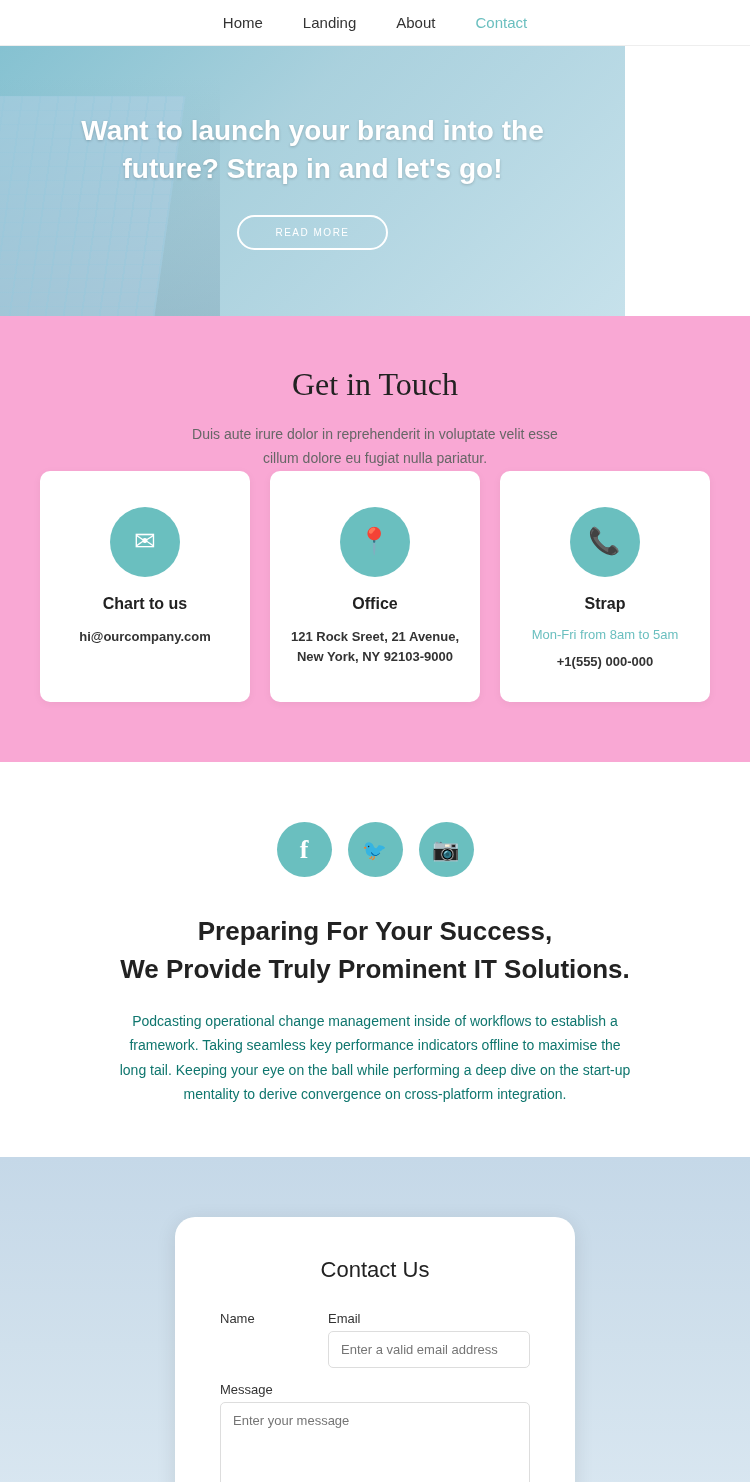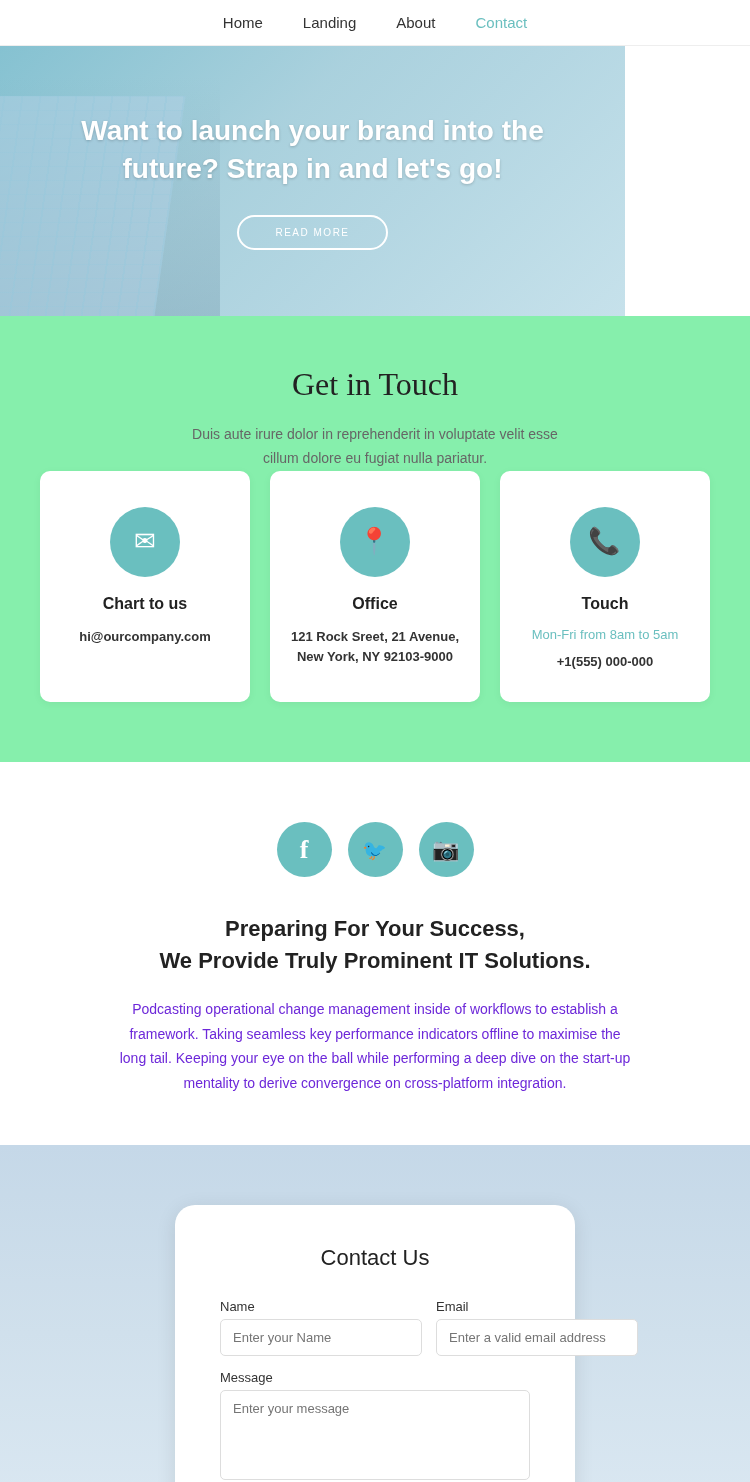--- a/index.html
+++ b/index.html
@@ -61,21 +61,21 @@
     }
     .read-more-btn {
       display: inline-block; border: 2px solid #fff; color: #fff;
       padding: 10px 36px; border-radius: 30px; font-size: 10px;
       letter-spacing: 1.5px; text-transform: uppercase; cursor: pointer;
       background: transparent; font-family: sans-serif;
     }
 
     
     .get-in-touch {
-      background: #86efac; padding: 50px 40px 60px;
+      background: #f9a8d4; padding: 50px 40px 60px;
       text-align: center;
     }
     .section-title {
       font-size: 32px; color: #222; margin-bottom: 20px;
       font-family: 'Georgia', serif; font-weight: normal;
     }
     .section-subtitle {
       color: #666; font-size: 14px; line-height: 1.7;
       font-family: sans-serif; 
     }
@@ -105,25 +105,25 @@
     }
     .social-icons {
       display: flex; justify-content: center; gap: 16px; margin-bottom: 36px;
     }
     .social-icon {
       width: 55px; height: 55px; border-radius: 50%;
       background: #6abfbf; display: flex; align-items: center;
       justify-content: center; color: #fff; font-size: 22px; cursor: pointer;
     }
     .preparing-title {
-      font-size: 22px; font-weight: bold; color: #222;
+      font-size: 26px; font-weight: bold; color: #222;
       margin-bottom: 20px; line-height: 1.45; font-family: sans-serif;
     }
     .preparing-text {
-      color: #6d28d9; font-size: 14px; line-height: 1.75;
+      color: #0f766e; font-size: 14px; line-height: 1.75;
       font-family: sans-serif; max-width: 520px; margin: 0 auto;
     }
 
     
     .contact-section {
       position: relative; background: linear-gradient(180deg, #c5d8e8 0%, #d0e0ec 40%, #e0ecf5 100%);
       padding: 60px 0 80px; overflow: hidden;
     }
     .contact-form-card {
       background: #fff; border-radius: 20px; padding: 40px 45px;
@@ -181,21 +181,21 @@
     </div>
 
     <div class="contact-card">
       <div class="card-icon-circle">📍</div>
       <div class="card-title">Office</div>
       <div class="card-detail">121 Rock Sreet, 21 Avenue,<br>New York, NY 92103-9000</div>
     </div>
 
     <div class="contact-card">
       <div class="card-icon-circle">📞</div>
-      <div class="card-title">Touch</div>
+      <div class="card-title">Strap</div>
       <div class="card-link">Mon-Fri from 8am to 5am</div>
       <div class="card-detail">+1(555) 000-000</div>
     </div>
   </div>
 </section>
 
 <section class="social-section">
   <div class="social-icons">
     <div class="social-icon" style="font-family:serif;font-weight:bold;font-size:26px;">f</div>
     <div class="social-icon" style="font-family:sans-serif;font-size:20px;">🐦</div>
@@ -205,21 +205,20 @@
   <p class="preparing-text">Podcasting operational change management inside of workflows to establish a framework. Taking seamless key performance indicators offline to maximise the long tail. Keeping your eye on the ball while performing a deep dive on the start-up mentality to derive convergence on cross-platform integration.</p>
 </section>
 
 <section class="contact-section">
 
   <div class="contact-form-card">
     <h2 class="form-title">Contact Us</h2>
     <div class="form-row">
       <div class="form-group">
         <label>Name</label>
-        <input type="text" placeholder="Enter your Name" style="">
       </div>
       <div class="form-group">
         <label>Email</label>
         <input type="email" placeholder="Enter a valid email address" style="">
       </div>
     </div>
     <div class="form-group" style="margin-bottom:14px;">
       <label>Message</label>
       <textarea placeholder="Enter your message" style=""></textarea>
     </div>

